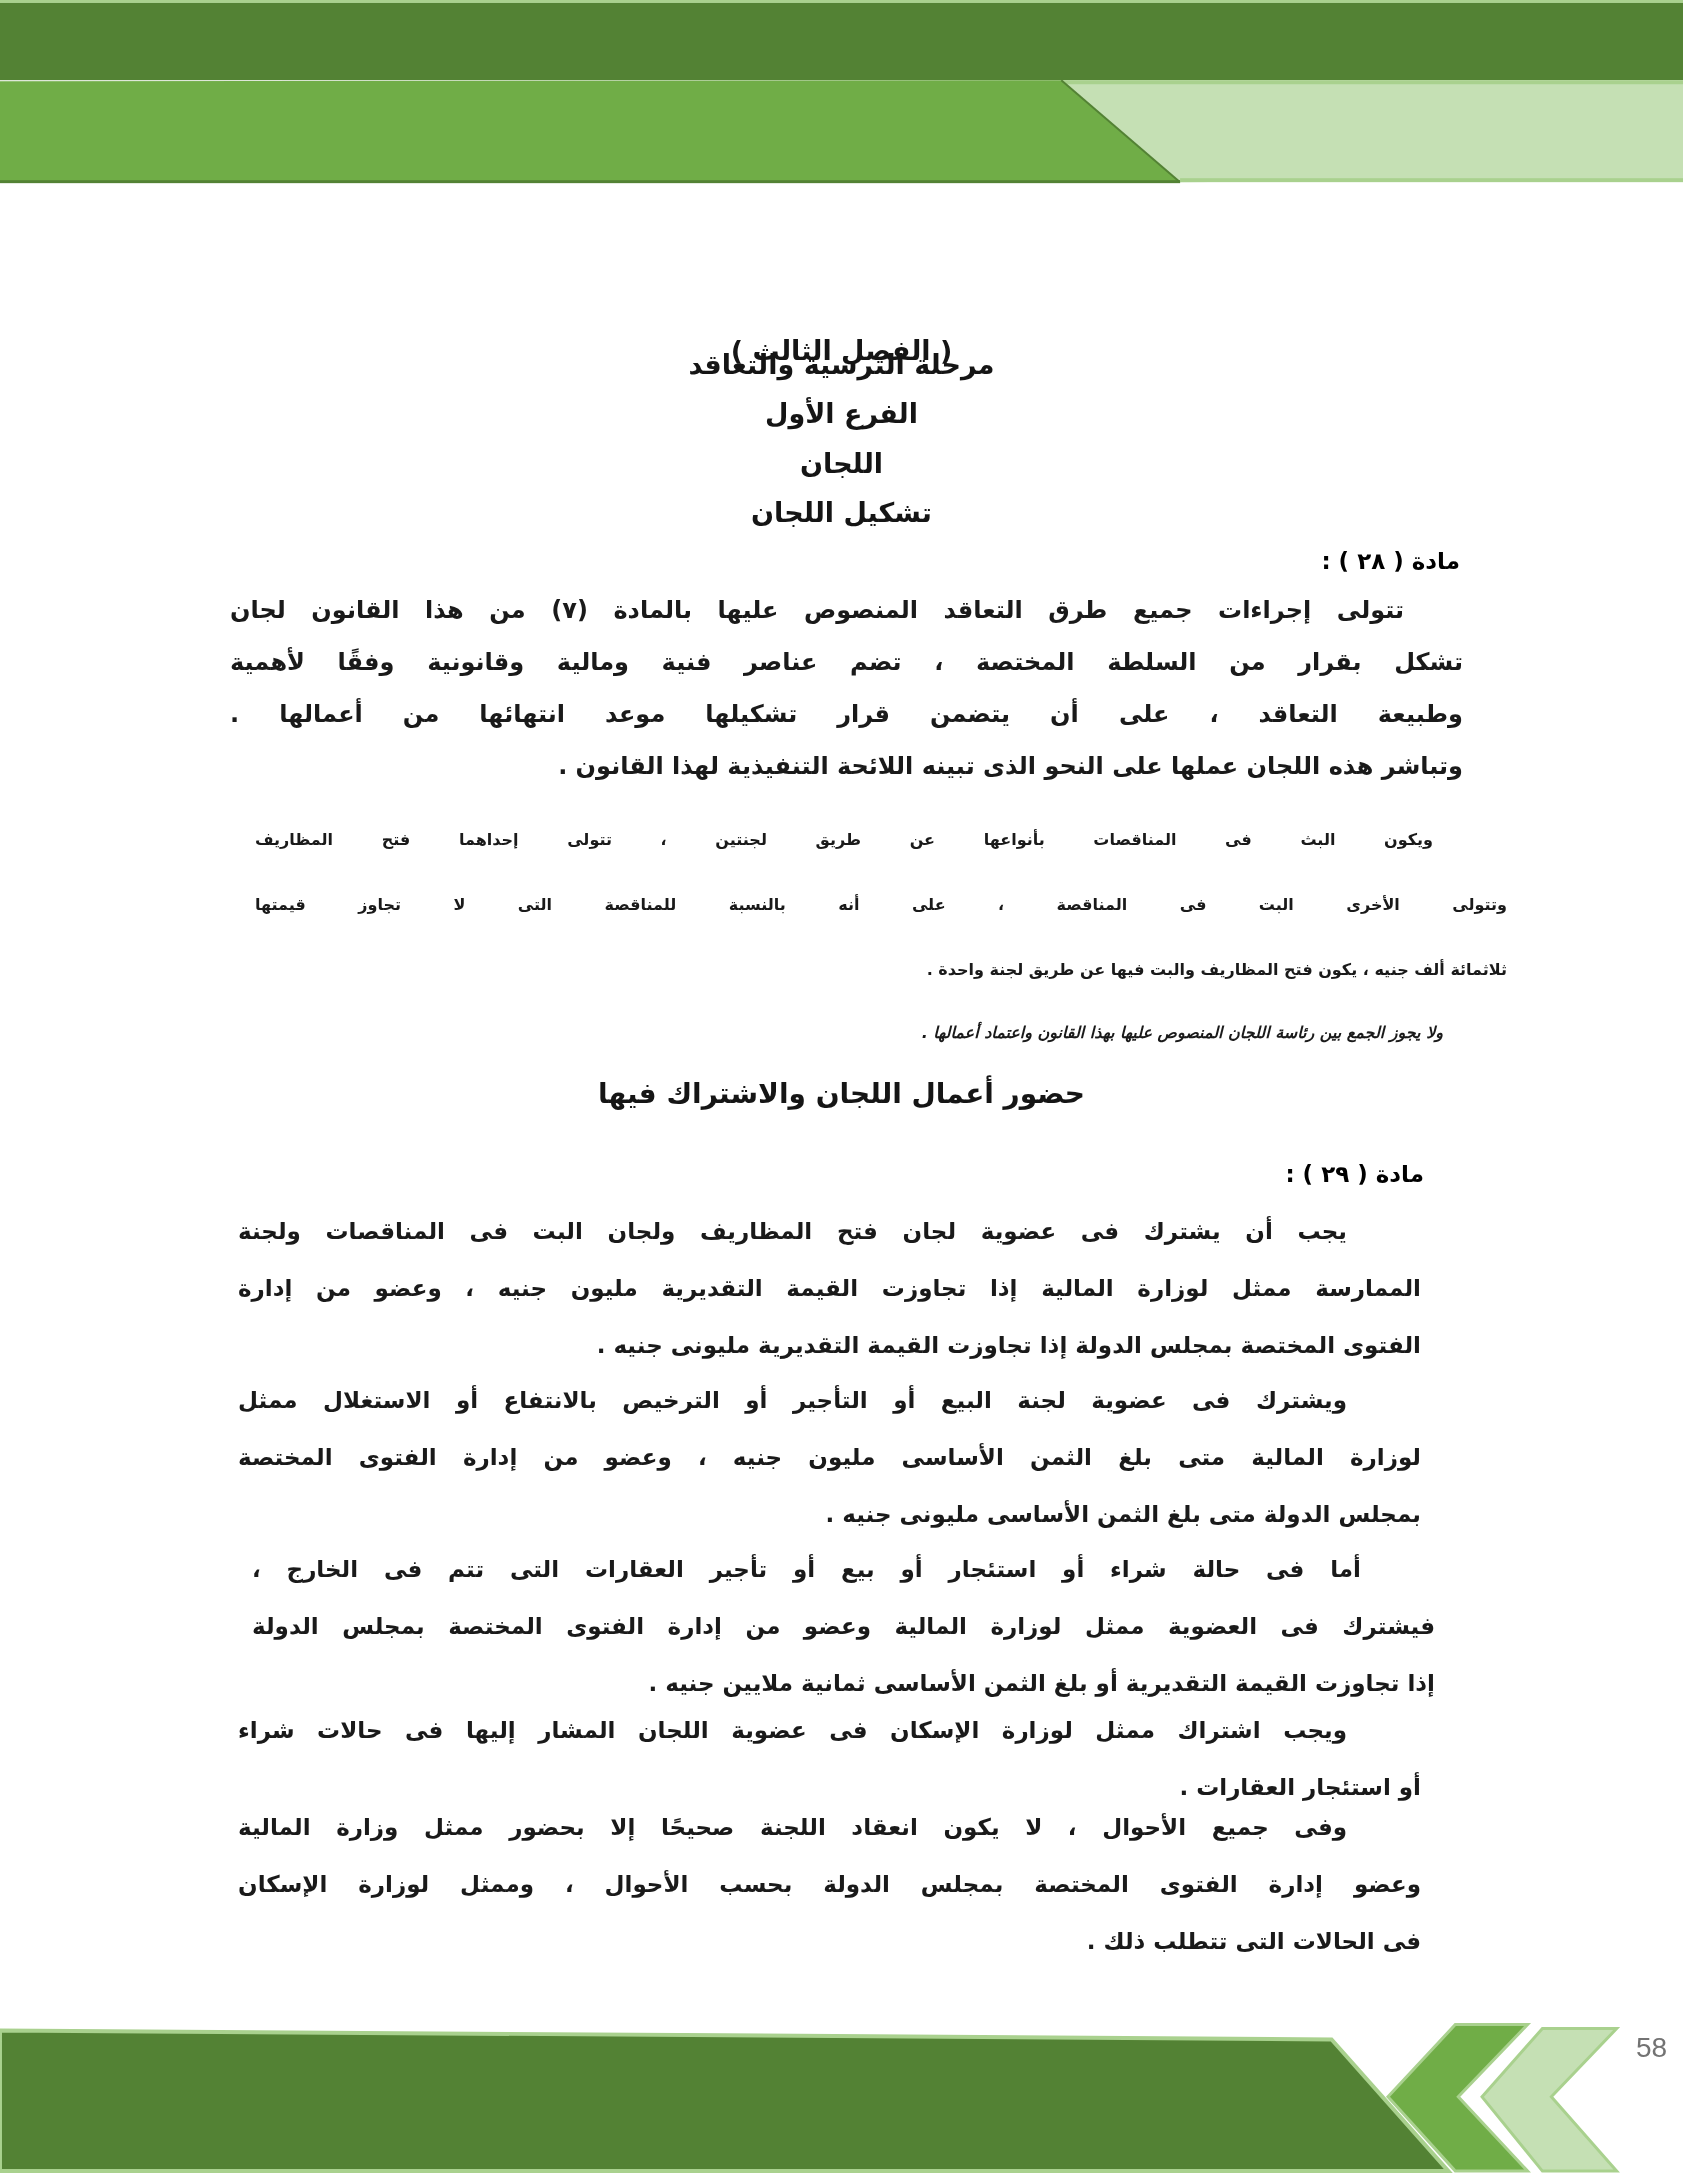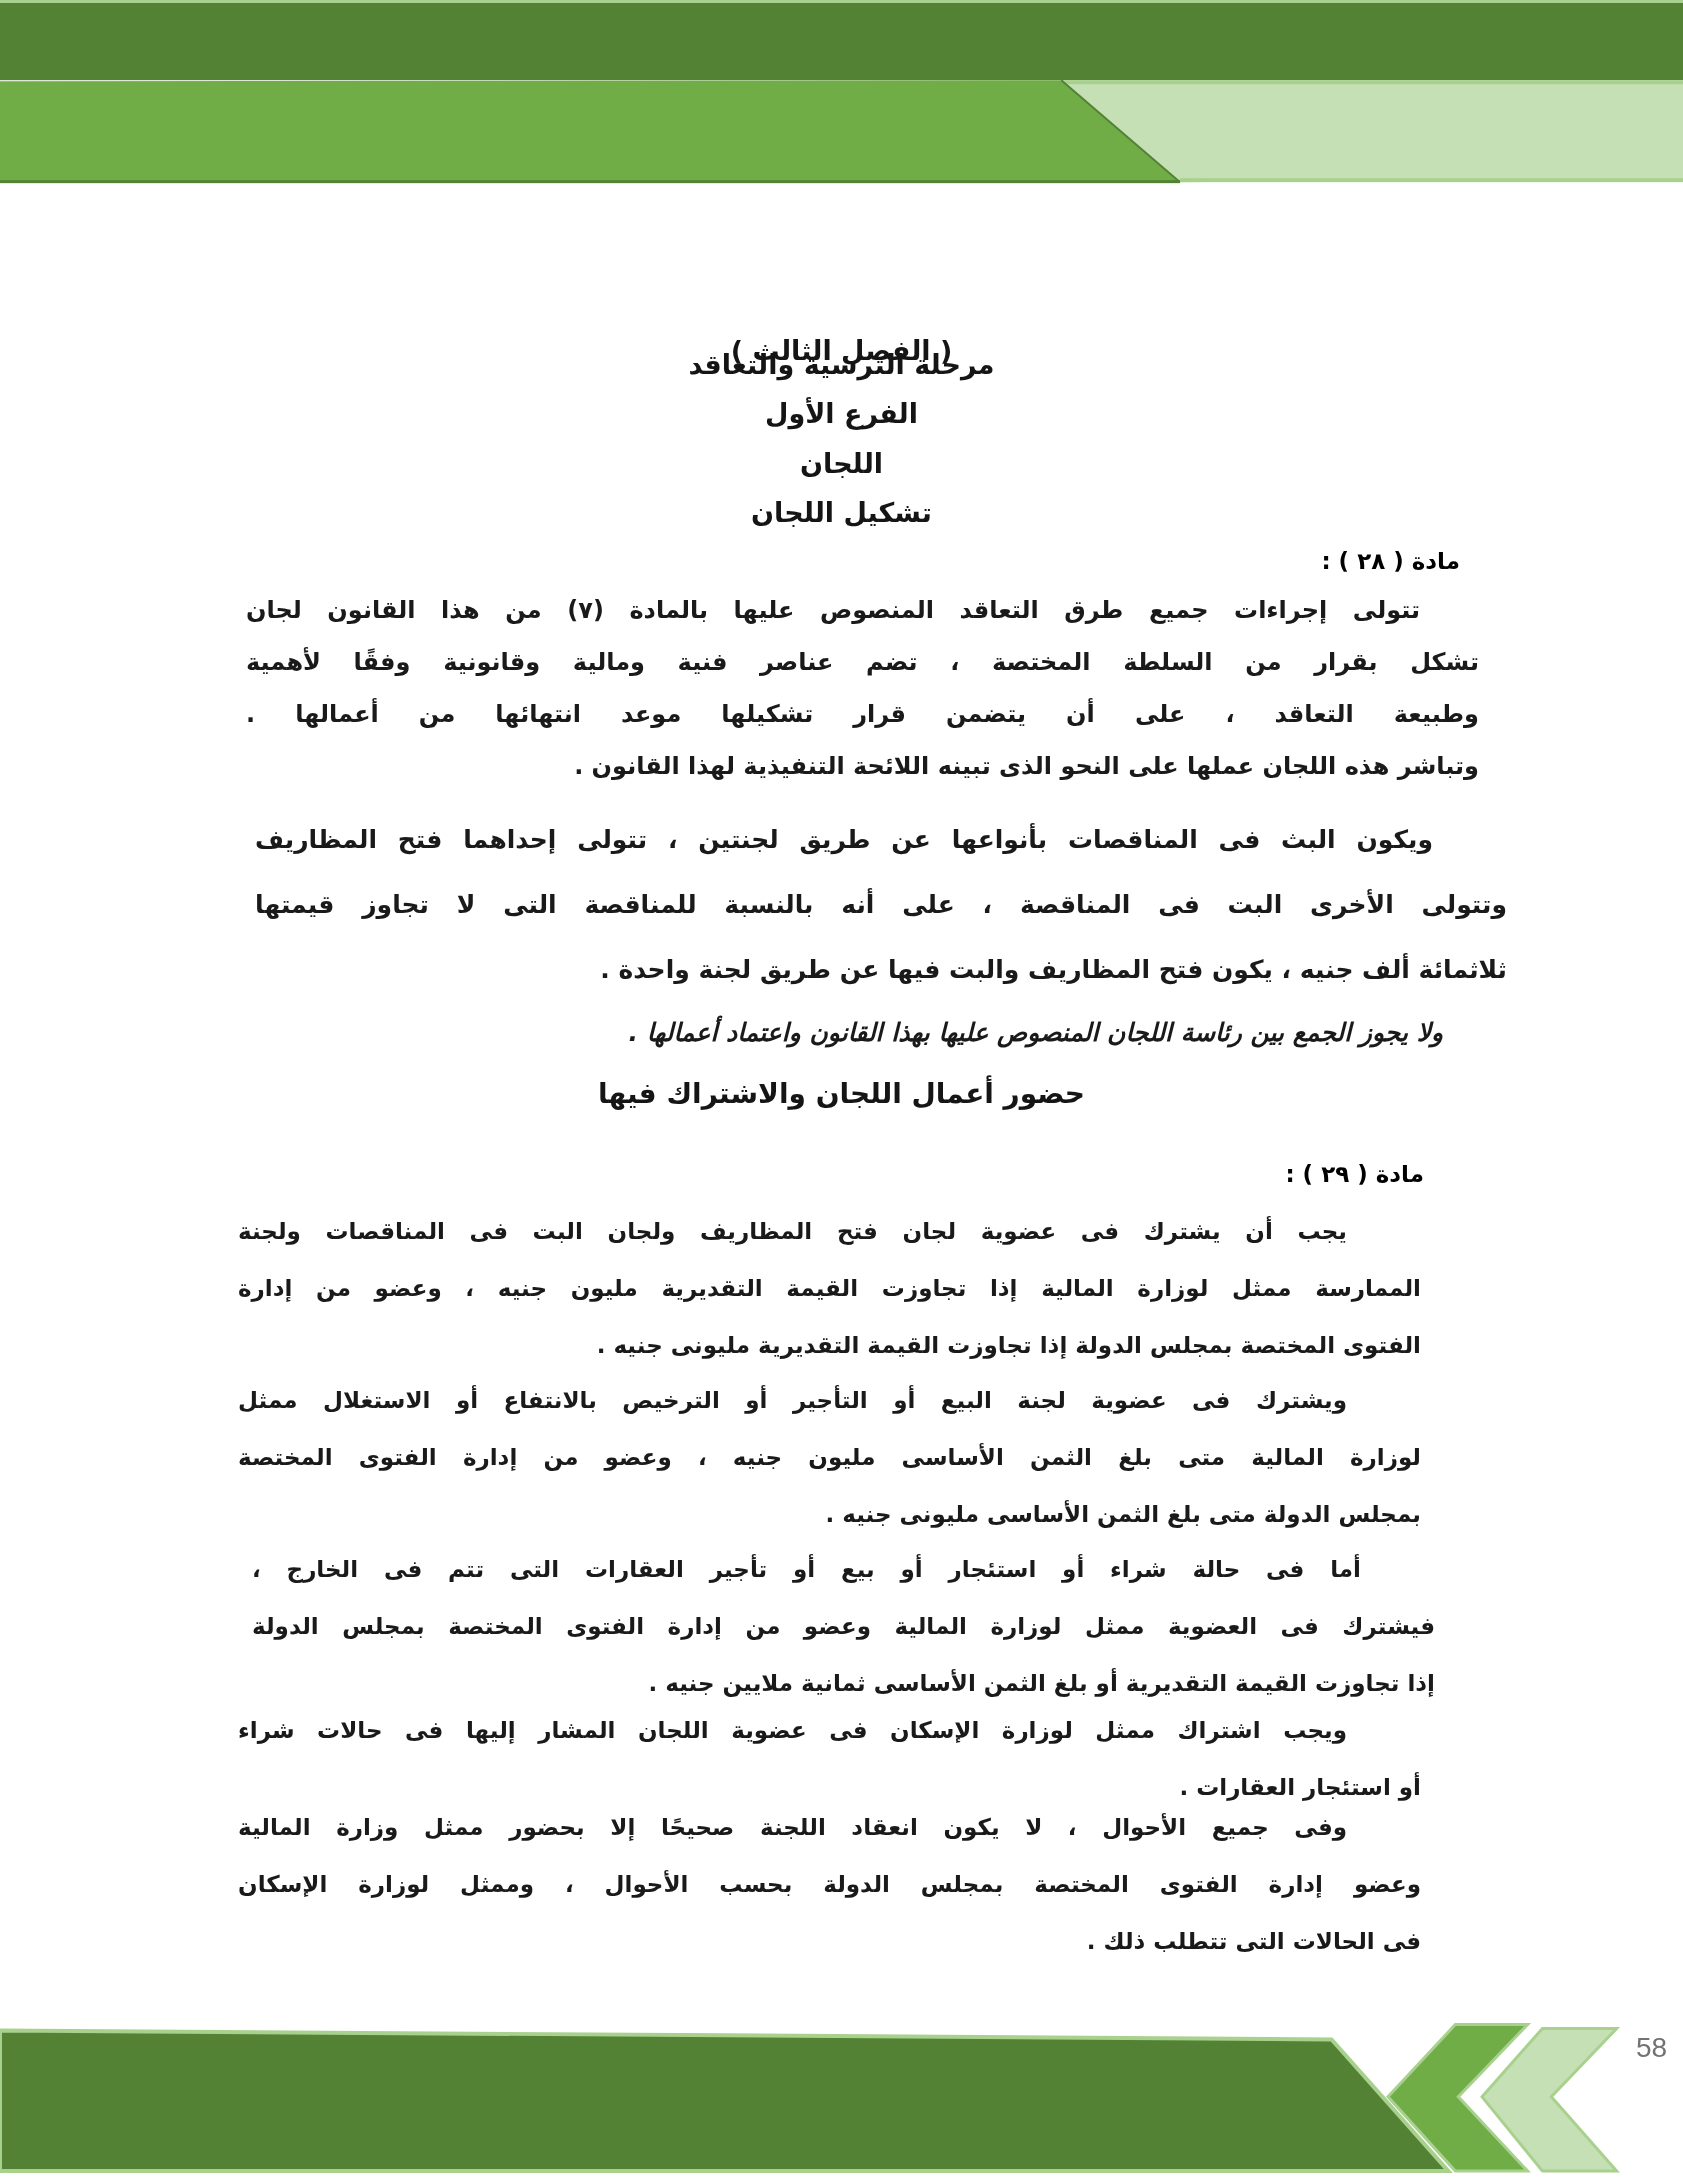--- a/index.html
+++ b/index.html
@@ -5,21 +5,21 @@
   html, body { margin:0; padding:0; background:#ffffff; }
   body { width:1683px; height:2178px; position:relative; overflow:hidden; font-family:"DejaVu Sans", sans-serif; color:#111; }
   .deco { position:absolute; left:0; top:0; }
   .content { position:absolute; left:0; top:0; width:1683px; height:2178px; }
   .heading { position:absolute; left:0; width:1683px; text-align:center; direction:rtl; font-weight:bold; font-size:27px; line-height:40px; color:#151515; }
   .article-label { position:absolute; right:259px; direction:rtl; font-weight:bold; font-size:23px; color:#000000; }
   .para { position:absolute; direction:rtl; text-align:justify; text-align-last:right; font-weight:bold; color:#1a1a1a; }
   .para .line { display:block; white-space:nowrap; text-align:justify; text-align-last:justify; }
   .para .line.last { text-align-last:right; }
   .p-a { font-size:24px; line-height:52px; }
-  .p-b { font-size:25px; line-height:65px; }
+  .p-b { font-size:16px; line-height:65px; }
   .p-c { font-size:23px; line-height:57px; }
   .page-number { position:absolute; left:1636px; top:2032px; font-family:Liberation Sans, sans-serif; font-size:28px; color:#737373; }
 </style>
 </head>
 <body>
 
 <svg class="deco" width="1683" height="198" viewBox="0 0 1700 200">
   <rect x="0" y="0" width="1700" height="3" fill="#A9D18E"></rect>
   <rect x="0" y="3" width="1700" height="78" fill="#538234"></rect>
   <polygon points="1072,81 1700,81 1700,181 1192,184" fill="#C5E0B4"></polygon>
@@ -39,21 +39,21 @@
 <div class="content">
 
   <div class="heading" style="top:295px;margin-top:36px;">( الفصل الثالث )</div>
   <div class="heading" style="top:345px;">مرحلة الترسية والتعاقد</div>
   <div class="heading" style="top:394px;">الفرع الأول</div>
   <div class="heading" style="top:444px;">اللجان</div>
   <div class="heading" style="top:493px;">تشكيل اللجان</div>
 
   <div class="article-label" style="top:548px; right:223px;">مادة ( ٢٨ ) :</div>
 
-  <div class="para p-a" style="top:584px; left:230px; width:1233px;margin-left:16px;">
+  <div class="para p-a" style="top:584px; left:230px; width:1233px;">
     <span class="line" style="padding-right:59px;">تتولى إجراءات جميع طرق التعاقد المنصوص عليها بالمادة (٧) من هذا القانون لجان</span>
     <span class="line">تشكل بقرار من السلطة المختصة ، تضم عناصر فنية ومالية وقانونية وفقًا لأهمية</span>
     <span class="line">وطبيعة التعاقد ، على أن يتضمن قرار تشكيلها موعد انتهائها من أعمالها .</span>
     <span class="line last">وتباشر هذه اللجان عملها على النحو الذى تبينه اللائحة التنفيذية لهذا القانون .</span>
   </div>
 
   <div class="para p-b" style="top:807px; left:255px; width:1252px;">
     <span class="line" style="padding-right:74px;">ويكون البث فى المناقصات بأنواعها عن طريق لجنتين ، تتولى إحداهما فتح المظاريف</span>
     <span class="line">وتتولى الأخرى البت فى المناقصة ، على أنه بالنسبة للمناقصة التى لا تجاوز قيمتها</span>
     <span class="line last">ثلاثمائة ألف جنيه ، يكون فتح المظاريف والبت فيها عن طريق لجنة واحدة .</span>

